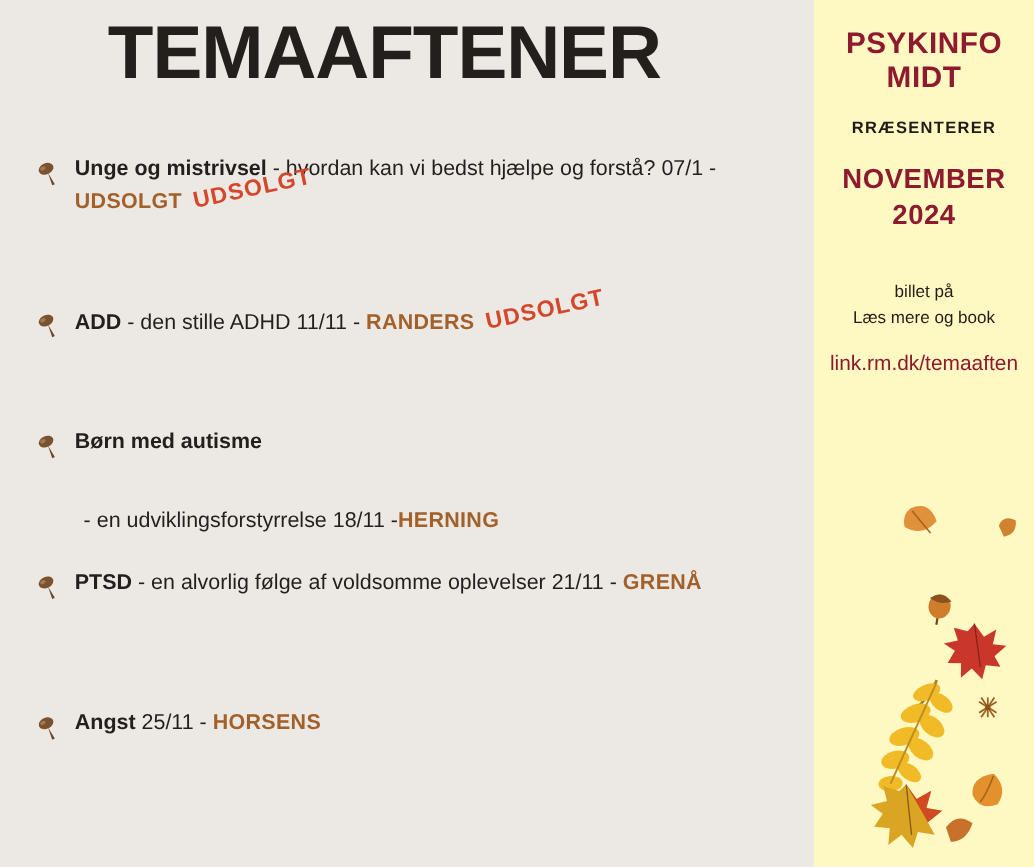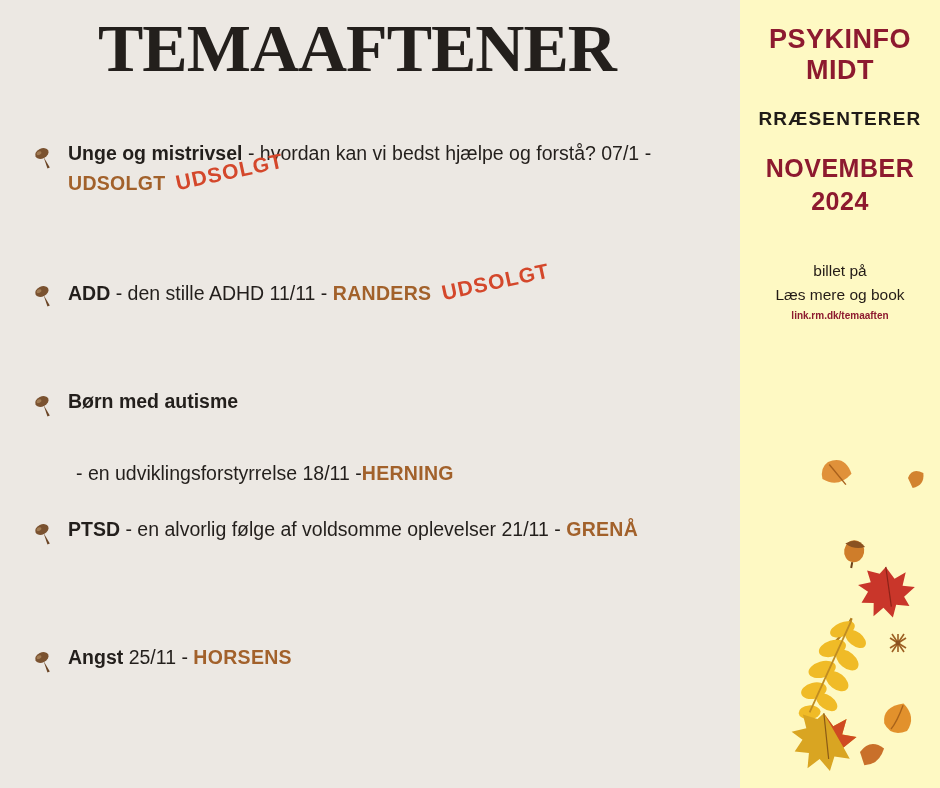--- a/index.html
+++ b/index.html
@@ -20,21 +20,21 @@
     position: relative;
     width: 740px;
     height: 788px;
     background: #ece8e3;
     padding: 0;
   }
   .main-title {
     position: absolute;
     left: 98px;
     top: 14px;
-    font-family: Liberation Serif, serif;
+    font-family: Liberation Sans, sans-serif;
     font-weight: bold;
     font-size: 68px;
     letter-spacing: -1px;
     color: #231f1c;
     line-height: 1;
   }
   .events {
     position: absolute;
     top: 140px;
     left: 24px;
@@ -92,45 +92,45 @@
     font-weight: bold;
     font-size: 27px;
     line-height: 1.15;
     letter-spacing: 0.5px;
   }
   .presents {
     margin-top: 22px;
     text-align: center;
     color: #201b18;
     font-weight: bold;
-    font-size: 19px;
+    font-size: 15px;
     letter-spacing: 1.2px;
   }
   .month {
     margin-top: 22px;
     text-align: center;
     color: #8d1a2f;
     font-weight: bold;
     font-size: 25px;
     line-height: 1.3;
     letter-spacing: 0.5px;
   }
   .book-info {
     margin-top: 42px;
     text-align: center;
     color: #241c17;
     font-size: 15.5px;
     line-height: 1.55;
   }
   .book-link {
     display: block;
-    margin-top: 1px;
+    margin-top: 14px;
     color: #8d1a2f;
-    font-weight: bold;
-    font-size: 10px;
+    font-weight: normal;
+    font-size: 19px;
     text-decoration: none;
   }
   .leaves { position: absolute; inset: 0; pointer-events: none; }
 </style>
 </head>
 <body>
 
 <div class="poster">
 
   <div class="left">

